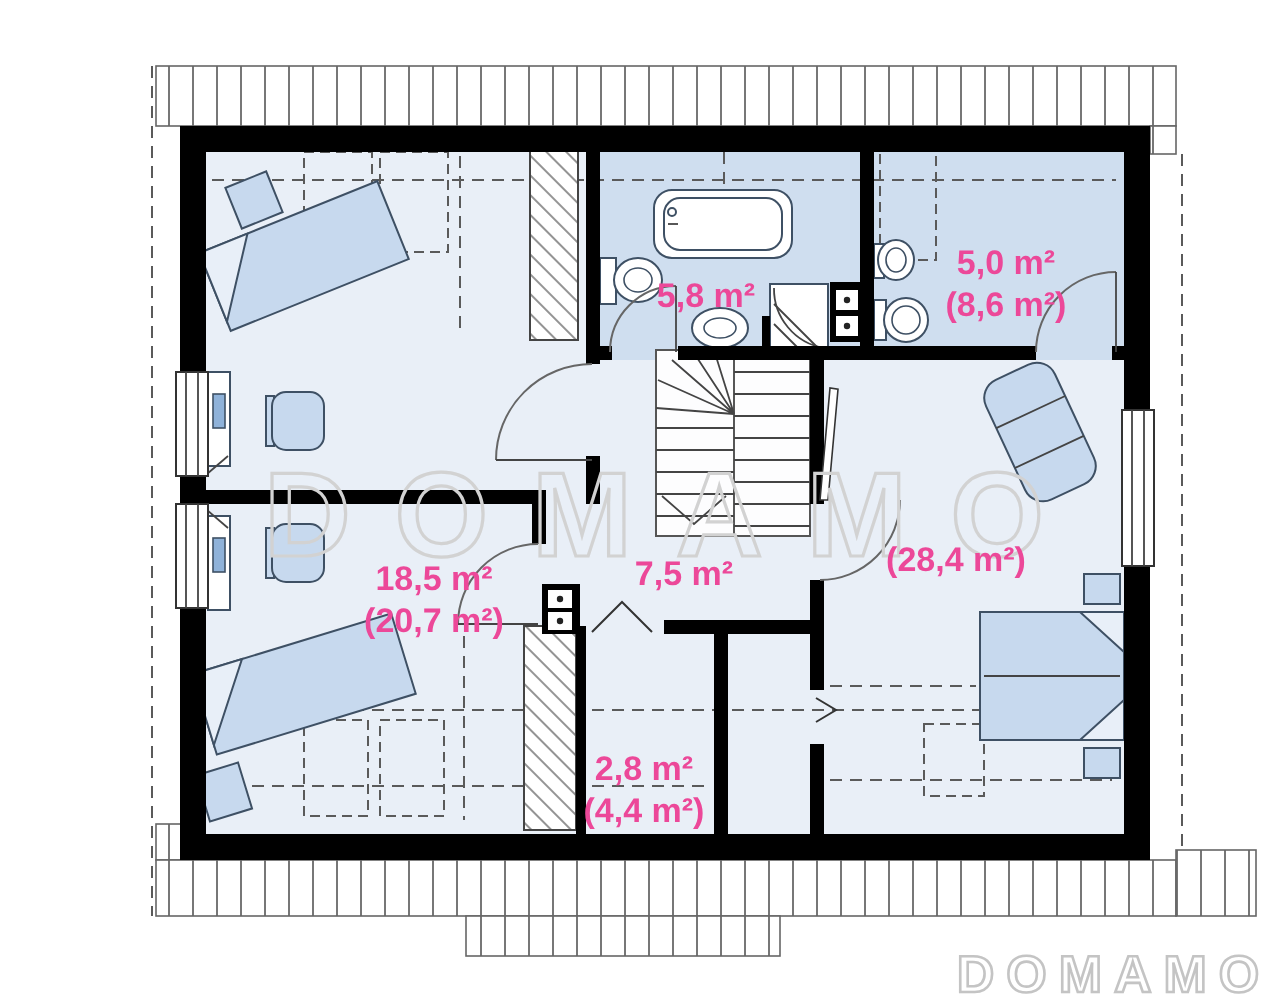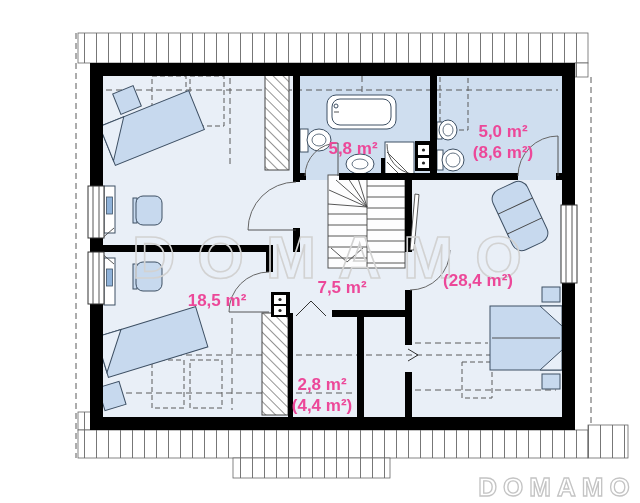--- a/index.html
+++ b/index.html
@@ -242,18 +242,19 @@
   <div>(8,6 m²)</div>
 </div>
 <div class="rl" style="left:478px;top:280px;">
   <div>(28,4 m²)</div>
 </div>
 <div class="rl" style="left:342px;top:287px;">
   <div>7,5 m²</div>
 </div>
 <div class="rl" style="left:217px;top:300px;">
   <div>18,5 m²</div>
+  <div>(20,7 m²)</div>
 </div>
 <div class="rl" style="left:322px;top:347px;margin-top:48px;">
   <div>2,8 m²</div>
   <div>(4,4 m²)</div>
 </div>
 </div>
 
 </body></html>

